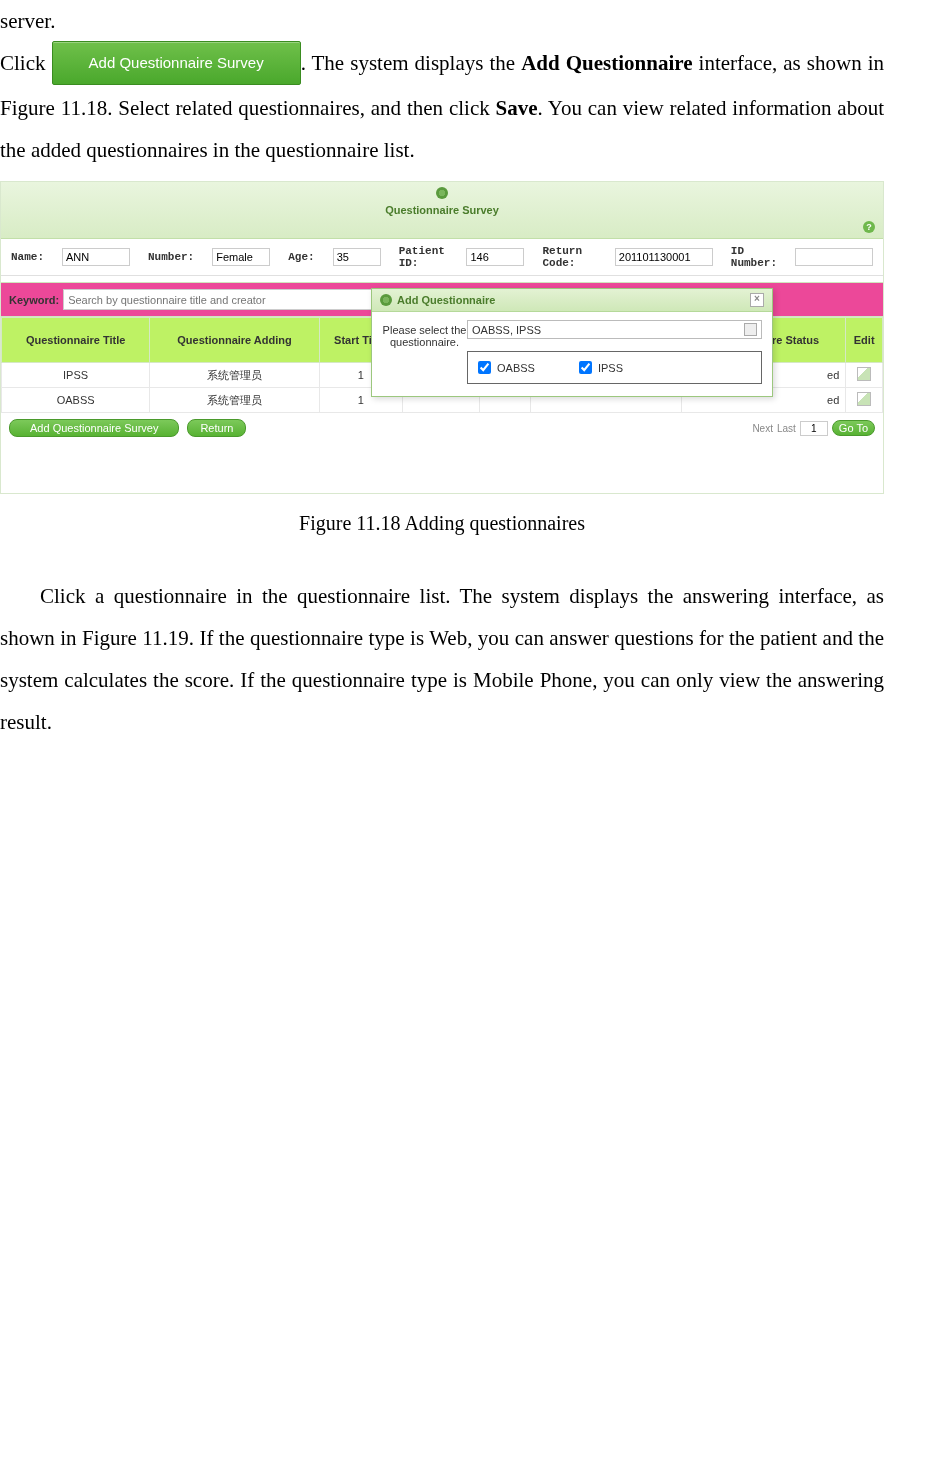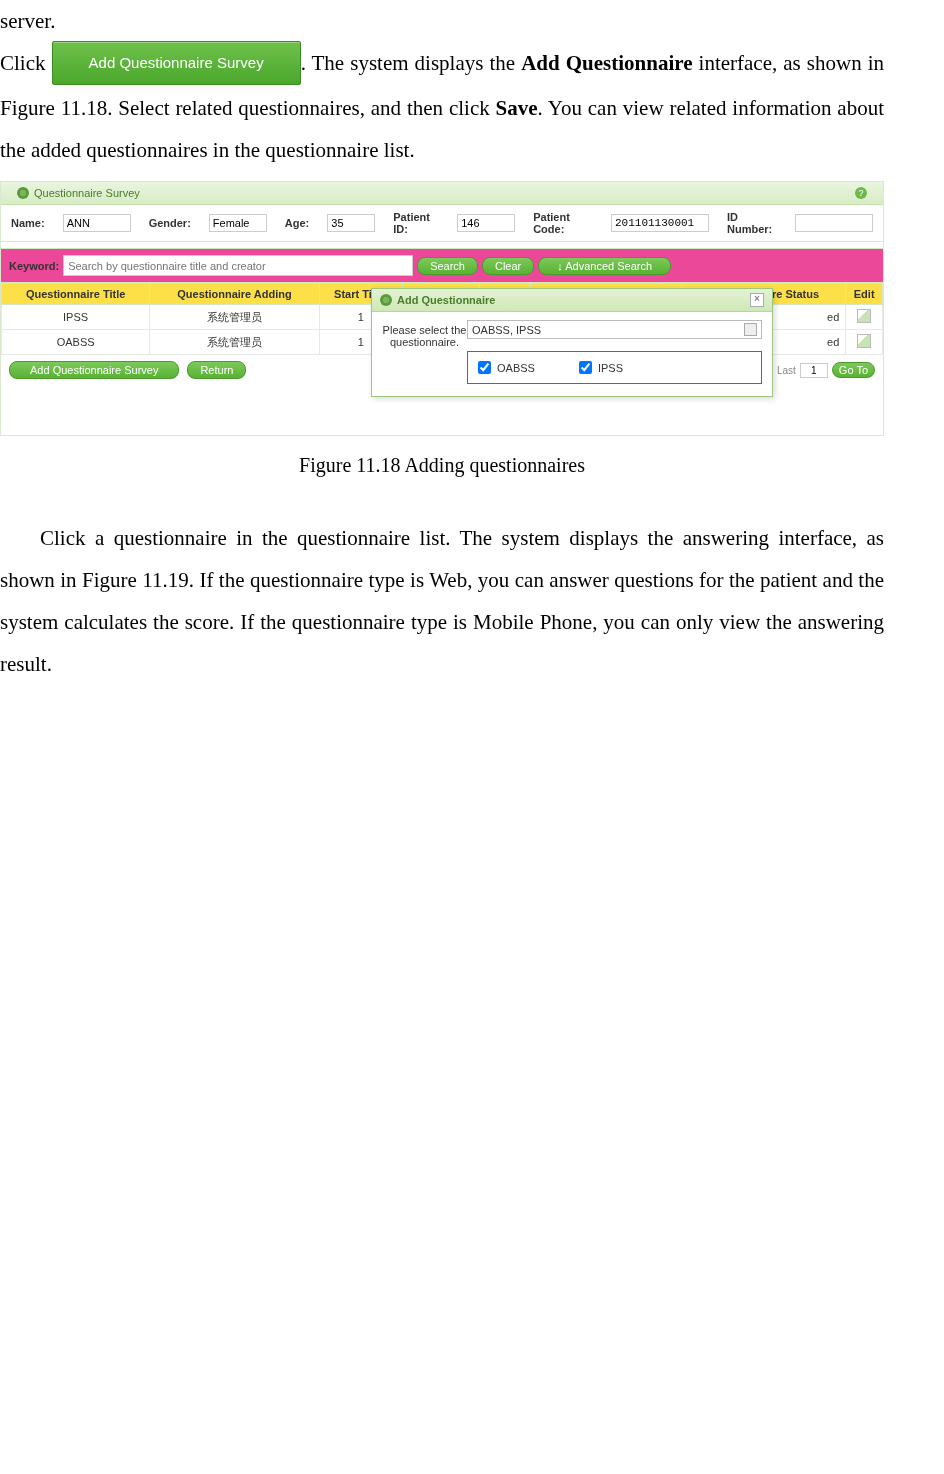--- a/index.html
+++ b/index.html
@@ -49,26 +49,27 @@
     font-family: Arial, Helvetica, sans-serif;
     font-size: 11px;
     color: #333;
     margin-top: 10px;
     position: relative;
     background: #fff;
   }
   .shot-header {
     background: linear-gradient(#e9f5de, #d8ecc5);
     border-bottom: 1px solid #c2dfa9;
-    padding: 5px 16px;
+    padding: 5px 8px;
     color: #4a7c2b;
-    font-weight: normal;
+    font-weight: bold;
     display: flex;
     align-items: center;
     gap: 5px;
+    flex-direction: column;
   }
   .gear-ico {
     width: 12px; height: 12px;
     background: radial-gradient(circle, #7ab55c 40%, #5a9a3d 41%);
     border-radius: 50%;
   }
   .help-ico {
     margin-left: auto;
     width: 12px; height: 12px;
     border-radius: 50%;
@@ -79,21 +80,21 @@
     font-size: 9px;
   }
   .infobar {
     display: flex;
     gap: 18px;
     padding: 6px 10px;
     border-bottom: 1px solid #e0e0e0;
     align-items: center;
     font-size: 11px;
   }
-  .infobar .lbl { font-weight: bold; }
+  .infobar .lbl { font-weight: bold; font-family: Liberation Mono, monospace; }
   .infobar input {
     border: 1px solid #ccc;
     font-size: 11px;
     padding: 1px 3px;
     height: 14px;
     background:#fff;
   }
   .searchbar {
     display: flex;
     align-items: center;
@@ -120,23 +121,23 @@
     font-size:11px;
     padding:2px 12px;
     border-radius:8px;
   }
   table.qtbl {
     width: 100%;
     border-collapse: collapse;
     font-size: 11px;
   }
   table.qtbl th {
-    background: #fde047;
+    background: #bef264;
     border: 1px solid #d5e8c5;
-    padding: 4px 2px;
+    padding: 16px 2px;
     font-weight: bold;
     color:#333;
   }
   table.qtbl td {
     border: 1px solid #e8e8e8;
     padding: 4px 2px;
     text-align: center;
   }
   .bottombar {
     display: flex;
@@ -243,28 +244,28 @@
 
     <div class="shot-header">
       <span class="gear-ico"></span>
       <span>Questionnaire Survey</span>
       <span class="help-ico">?</span>
     </div>
 
     <div class="infobar">
       <span class="lbl">Name:</span>
       <input style="width: 60px;" value="ANN">
-      <span class="lbl">Gender:</span>
+      <span class="lbl">Number:</span>
       <input style="width: 50px;" value="Female">
       <span class="lbl">Age:</span>
       <input style="width: 40px;" value="35">
       <span class="lbl">Patient ID:</span>
       <input style="width: 50px;" value="146">
-      <span class="lbl">Patient Code:</span>
-      <input style="width: 90px; font-family: Liberation Mono, monospace;" value="201101130001">
+      <span class="lbl">Return Code:</span>
+      <input style="width: 90px;" value="201101130001">
       <span class="lbl">ID Number:</span>
       <input style="width: 70px;" value="">
     </div>
 
     <div class="searchbar">
       <span class="kwlbl">Keyword:</span>
       <input class="kw" placeholder="Search by questionnaire title and creator" style="">
       <span class="mini-btn">Search</span>
       <span class="mini-btn">Clear</span>
       <span class="mini-btn" style="padding:2px 18px">↓ Advanced Search</span>

